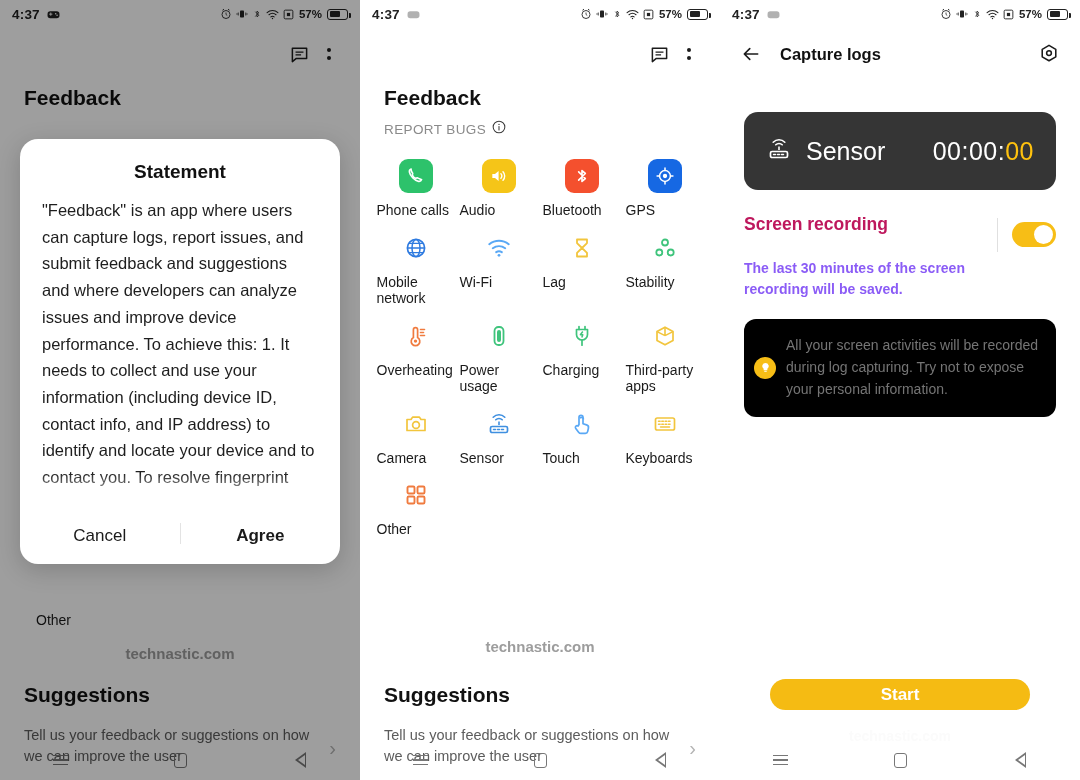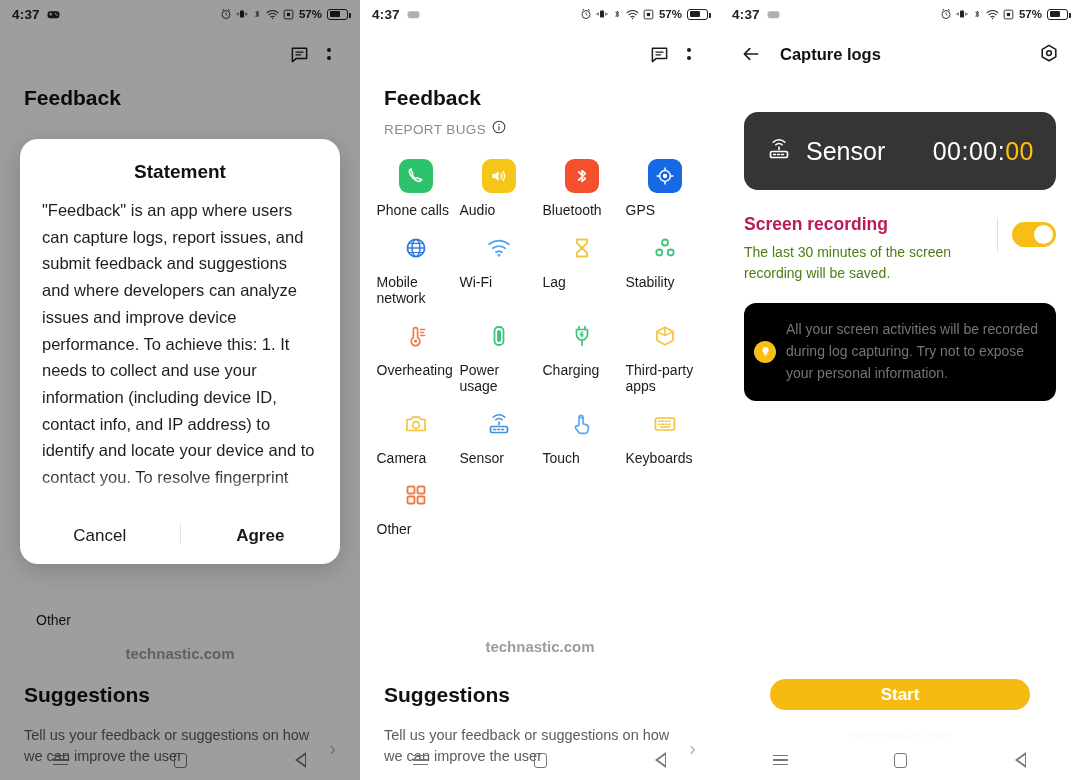--- a/index.html
+++ b/index.html
@@ -101,21 +101,21 @@
     margin: 32px 24px 0 24px; background: #353535; border-radius: 14px; height: 78px;
     display: flex; align-items: center; padding: 0 22px; gap: 14px;
   }
   .timer-name { color: #fff; font-size: 25px; font-weight: 500; flex: 1; }
   .timer-val { font-size: 25px; font-weight: 500; color: #fff; letter-spacing: .5px; font-family: "Liberation Sans", sans-serif; }
   .timer-val .hl { color: #FFC20E; }
 
   .rec-row { display: flex; align-items: flex-start; padding: 24px 24px 0 24px; }
   .rec-left { flex: 1; padding-right: 14px; }
   .rec-title { font-size: 17.5px; font-weight: bold; color: #be185d; }
-  .rec-sub { font-size: 14px; color: #4d7c0f; line-height: 1.48; margin-top: 7px; }
+  .rec-sub { font-size: 14px; color: #8b5cf6; line-height: 1.48; margin-top: 23px; font-weight: bold; }
   .rec-divider { width: 1px; background: #e0e0e0; height: 34px; margin: 4px 14px 0 0; }
   .toggle { width: 44px; height: 25px; border-radius: 13px; background: #F7BE16; position: relative; margin-top: 8px; cursor: pointer; }
   .toggle:after { content:""; position: absolute; right: 3px; top: 3px; width: 19px; height: 19px;
     border-radius: 50%; background: #fff; }
 
   .tip-card {
     margin: 20px 24px 0 24px; background: #000000; border-radius: 12px;
     padding: 16px 16px 16px 10px; display: flex; gap: 10px; align-items: center;
   }
   .tip-icon { width: 22px; height: 22px; border-radius: 50%; background: #F7BE16;

